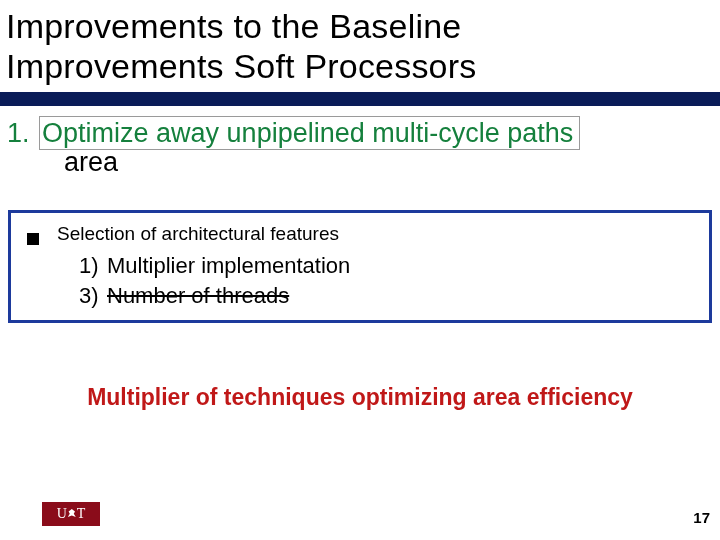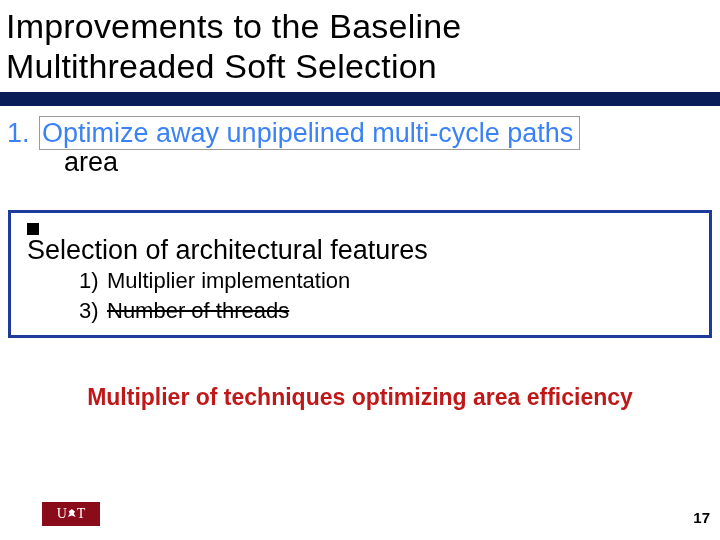--- a/index.html
+++ b/index.html
@@ -6,53 +6,53 @@
   html, body { width: 720px; height: 540px; font-family: Arial, Helvetica, sans-serif; background: #fff; overflow: hidden; }
   .slide { position: relative; width: 720px; height: 540px; }
 
   .title-block { position: absolute; left: 0; top: 0; width: 720px; }
   .title-text { font-size: 34px; line-height: 1.18; color: #000; padding: 6px 4px 6px 6px; letter-spacing: 0.2px; }
   .title-underline { height: 14px; background: #0a1c58; width: 720px; }
 
   .item1-wrap { position: absolute; left: 0; top: 118px; width: 720px; }
   .item1-line1 {
     display: inline-block;
-    font-size: 27px; color: #3b82f6;
+    font-size: 27px; color: #15803d;
     margin-left: 7px;
   }
   .item1-box {
     border: 1.5px solid #9a9a9a;
     padding: 1px 6px 1px 2px;
     margin-left: 2px;
   }
   .item1-line2 {
     font-size: 27px; color: #000;
     margin-left: 64px; margin-top: -2px;
   }
 
   .arch-block {
     position: absolute;
     left: 8px; top: 210px;
     width: 704px;
     border: 3px solid #1d3a9c;
     padding: 10px 12px 10px 12px;
   }
   .arch-heading {
-    font-size: 27px; color: #000;
+    font-size: 19px; color: #000;
     margin-left: 4px;
-    display: flex; align-items: flex-start; flex-direction: column;
+    display: flex; align-items: flex-end;
   }
   .bullet-sq {
     display: inline-block;
     width: 12px; height: 12px;
     background: #000;
     margin-right: 18px;
     flex-shrink: 0;
   }
-  .arch-list { margin-left: 56px; }
+  .arch-list { margin-left: 56px; margin-top: 6px; }
   .arch-item {
     font-size: 22px; color: #000;
     line-height: 1.35;
   }
   .arch-num { display: inline-block; width: 28px; }
   .struck { text-decoration: line-through; text-decoration-thickness: 2px; }
 
   .combo {
     position: absolute;
     left: 14px; top: 384px;
@@ -89,21 +89,21 @@
   }
 </style>
 </head>
 <body>
 
 <div class="slide">
 
   <div class="title-block">
     <div class="title-text">
       <span>Improvements to the Baseline</span><br>
-      <span>Multithreaded Soft Selection</span>
+      <span>Improvements Soft Processors</span>
     </div>
     <div class="title-underline"></div>
   </div>
 
   <div class="item1-wrap">
     <div class="item1-line1">
       <span>1.</span>
       <span class="item1-box">Optimize away unpipelined multi-cycle paths</span>
     </div>
     <div class="item1-line2">area</div>

